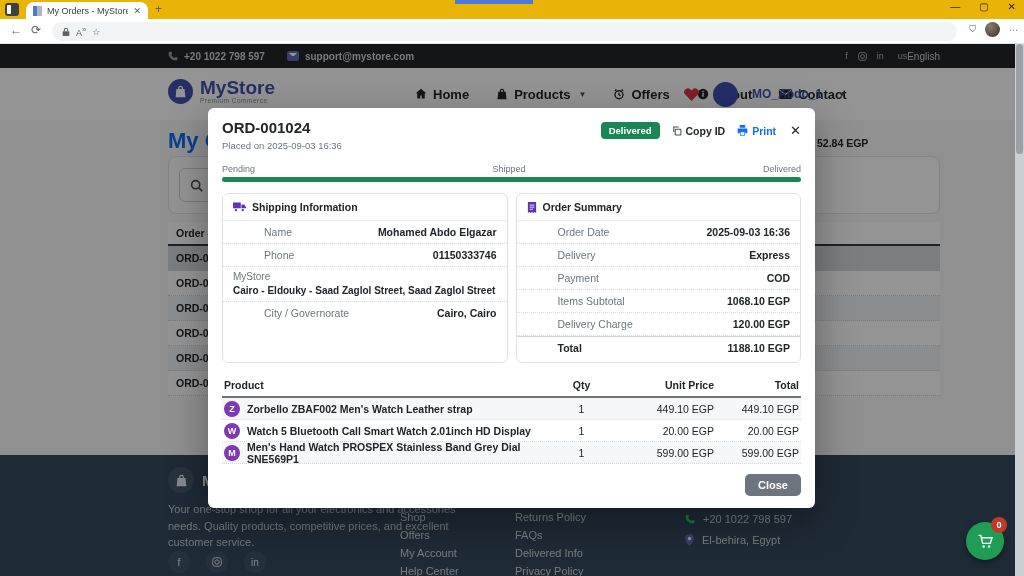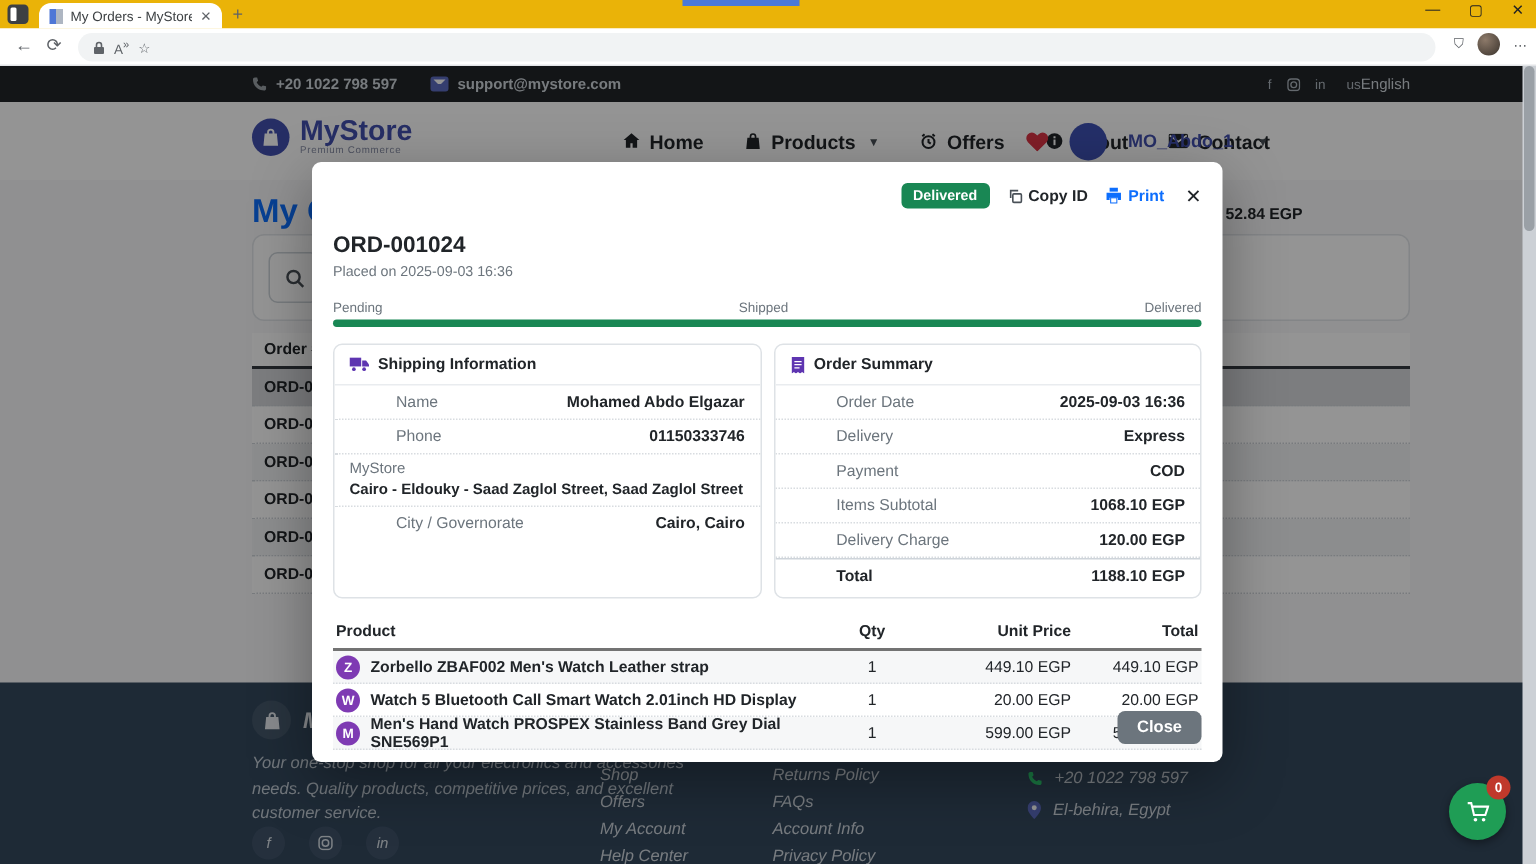--- a/index.html
+++ b/index.html
@@ -53,21 +53,21 @@
   .page-heading { position:absolute; left:168px; top:84px; font-size:22px; font-weight:bold; color:#0d6efd; }
   .spent-frag { position:absolute; left:817px; top:93px; font-size:10.5px; font-weight:bold; color:#212529; }
   .filter-card { position:absolute; left:168px; top:112px; width:772px; height:58px; background:#fff; border:1px solid #e2e5e9; border-radius:8px; }
   .search-box { position:absolute; left:10px; top:11px; width:34px; height:34px; border:1px solid #ced4da; border-radius:6px; display:flex; align-items:center; justify-content:center; color:#495057; background:#fff; }
   .orders-table { position:absolute; left:168px; top:178px; width:772px; }
   .ot-head { height:24px; display:flex; align-items:center; padding-left:8px; font-size:10.5px; font-weight:bold; color:#212529; border-bottom:2px solid #343a40; background:#fff; }
   .ot-row { height:25px; display:flex; align-items:center; padding-left:8px; font-size:10.5px; font-weight:bold; color:#212529; border-bottom:1px dotted #cfd4da; background:#fff; }
   .ot-row.alt { background:#f2f3f5; }
   .ot-row.sel { background:#d6d8db; }
 
-  .site-footer { position:absolute; top:411px; left:0; width:100%; height:121px; background:#34495e;font-style:italic; }
+  .site-footer { position:absolute; top:411px; left:0; width:100%; height:121px; background:#34495e; }
   .ft-brand { position:absolute; left:168px; top:12px; display:flex; align-items:center; gap:8px; }
   .ft-badge { width:26px; height:26px; border-radius:50%; background:#46586b; display:flex; align-items:center; justify-content:center; color:#e8edf2; }
   .ft-brandname { font-size:15px; font-weight:bold; color:#e8edf2; }
   .ft-desc { position:absolute; left:168px; top:46px; width:310px; font-size:11px; line-height:16.5px; color:#c2cbd4; }
   .ft-socials { position:absolute; left:168px; top:96px; display:flex; gap:16px; }
   .ft-soc { width:22px; height:22px; border-radius:50%; background:#41546a; color:#dbe2e8; font-size:10px; display:flex; align-items:center; justify-content:center; }
   .ft-col { position:absolute; top:56px; display:flex; flex-direction:column; gap:6px; font-size:11px; color:#cfd6dd; }
   .ft-col.col-a { left:400px; }
   .ft-col.col-b { left:515px; }
   .ft-contact { position:absolute; left:685px; top:58px; display:flex; flex-direction:column; gap:9px; font-size:11px; color:#cfd6dd; }
@@ -76,21 +76,21 @@
   .cart-fab { position:absolute; left:966px; top:478px; width:38px; height:38px; border-radius:50%; background:#1f9d55; display:flex; align-items:center; justify-content:center; z-index:40; box-shadow:0 2px 6px rgba(0,0,0,.4); }
   .fab-badge { position:absolute; right:-3px; top:-5px; width:16px; height:16px; border-radius:50%; background:#c0392b; color:#fff; font-size:9px; font-weight:bold; display:flex; align-items:center; justify-content:center; }
 
   .overlay { position:absolute; inset:0; background:rgba(0,0,0,0.42); z-index:10; }
   .scrollbar { position:absolute; right:0; top:0; width:9px; height:100%; background:#ccd0d5; z-index:30; }
   .scroll-thumb { position:absolute; left:1px; top:0; width:7px; height:110px; background:#9aa0a6; border-radius:4px; }
 
   
   .modal { position:absolute; left:208px; top:64px; width:607px; height:400px; background:#fff; border-radius:6px; box-shadow:0 12px 40px rgba(0,0,0,.35); z-index:20; padding:11px 14px 12px; }
   .m-head { display:flex; justify-content:space-between; align-items:flex-start; }
-  .m-oid { font-size:15px; font-weight:bold; color:#212529;margin-top:36px; }
+  .m-oid { font-size:15px; font-weight:bold; color:#212529; }
   .m-placed { font-size:9.5px; color:#6c757d; margin-top:4px; }
   .m-actions { display:flex; align-items:center; gap:12px; margin-top:3px; }
   .badge { background:#198754; color:#fff; font-size:9.5px; font-weight:bold; padding:3px 8px; border-radius:4px; }
   .m-act { display:flex; align-items:center; gap:4px; font-size:10.5px; color:#212529; font-weight:bold; }
   .m-act.print { color:#0d6efd; }
   .m-x { font-size:13px; color:#212529; margin-left:2px; }
   .m-steps { display:flex; justify-content:space-between; font-size:9px; color:#6c757d; margin-top:13px; }
   .m-bar { height:5px; background:#198754; border-radius:3px; margin-top:3px; }
   .m-cards { display:flex; gap:8px; margin-top:11px; }
   .card { flex:1; border:1px solid #dee2e6; border-radius:6px; height:170px; overflow:hidden; background:#fff; }
@@ -309,21 +309,21 @@
     </div>
     <div class="ft-col col-a">
       <span>Shop</span>
       <span>Offers</span>
       <span>My Account</span>
       <span>Help Center</span>
     </div>
     <div class="ft-col col-b">
       <span>Returns Policy</span>
       <span>FAQs</span>
-      <span>Account Info</span>
+      <span>Delivered Info</span>
       <span>Privacy Policy</span>
     </div>
     <div class="ft-contact">
       <span class="ft-crow">
         <span>
           <svg viewBox="0 0 16 16" width="10" height="10" fill="#2ecc71">
               <path d="M3 1C2 1 1 2 1 3c0 7 5 12 12 12 1 0 2-1 2-2v-2.5l-3.5-1-1.5 1.5C8 10 6 8 5 6l1.5-1.5-1-3.5z"></path>
             </svg>
         </span>
         <span>+20 1022 798 597</span>

